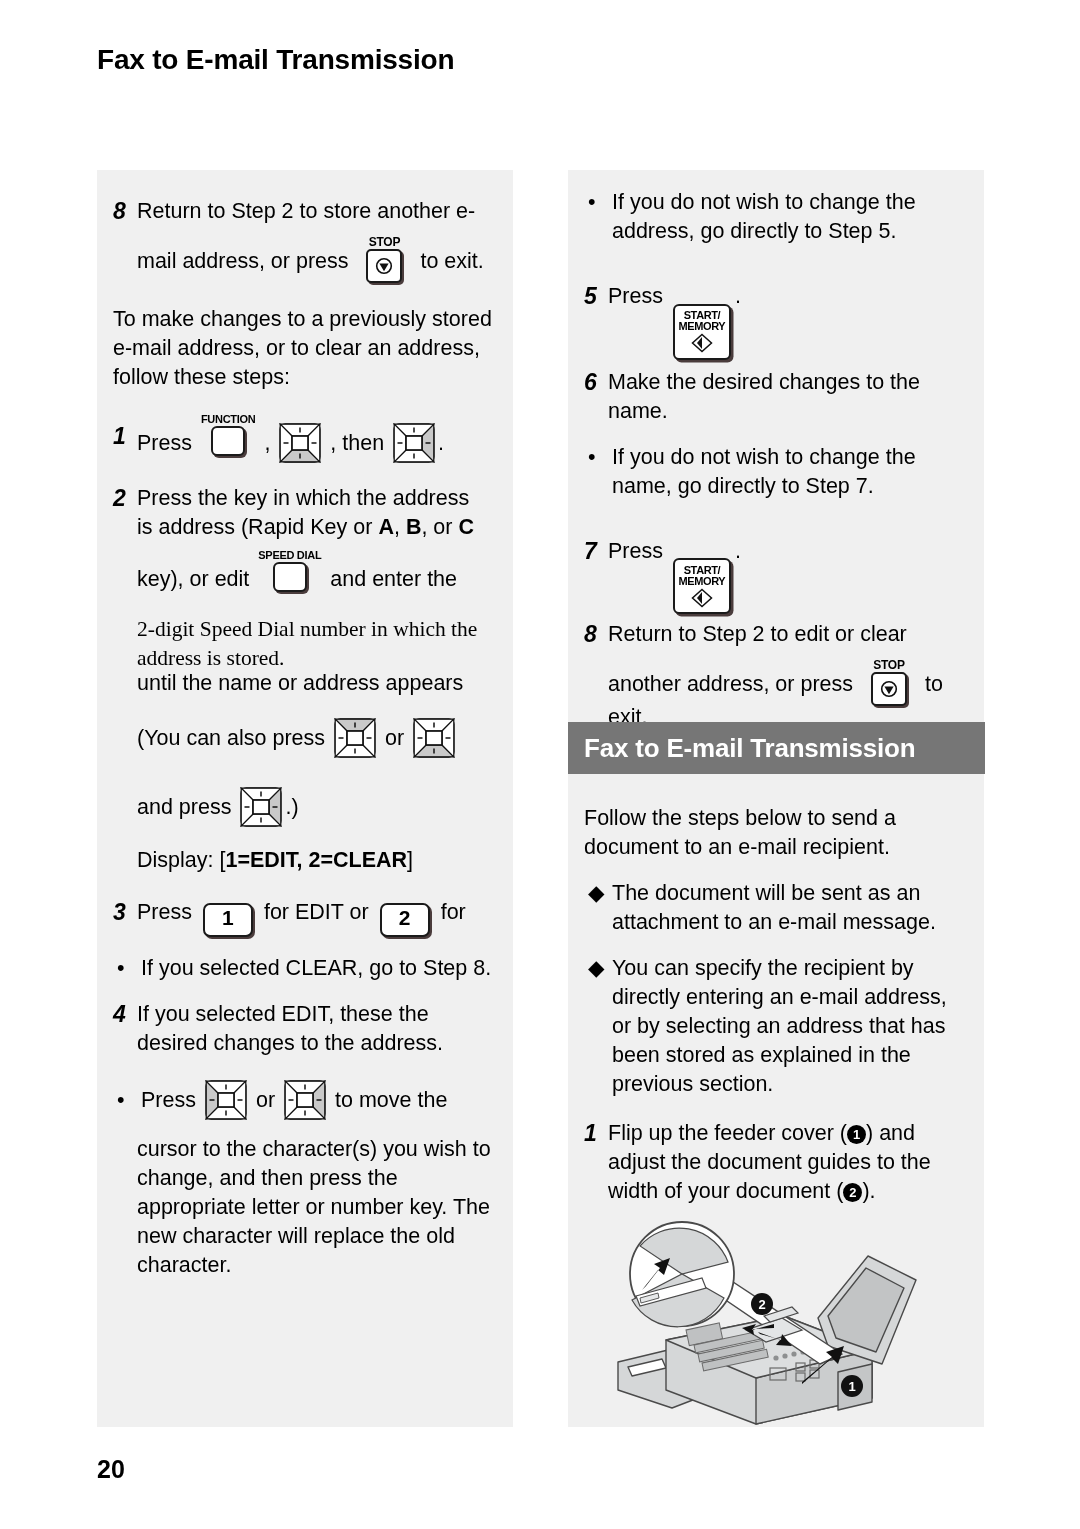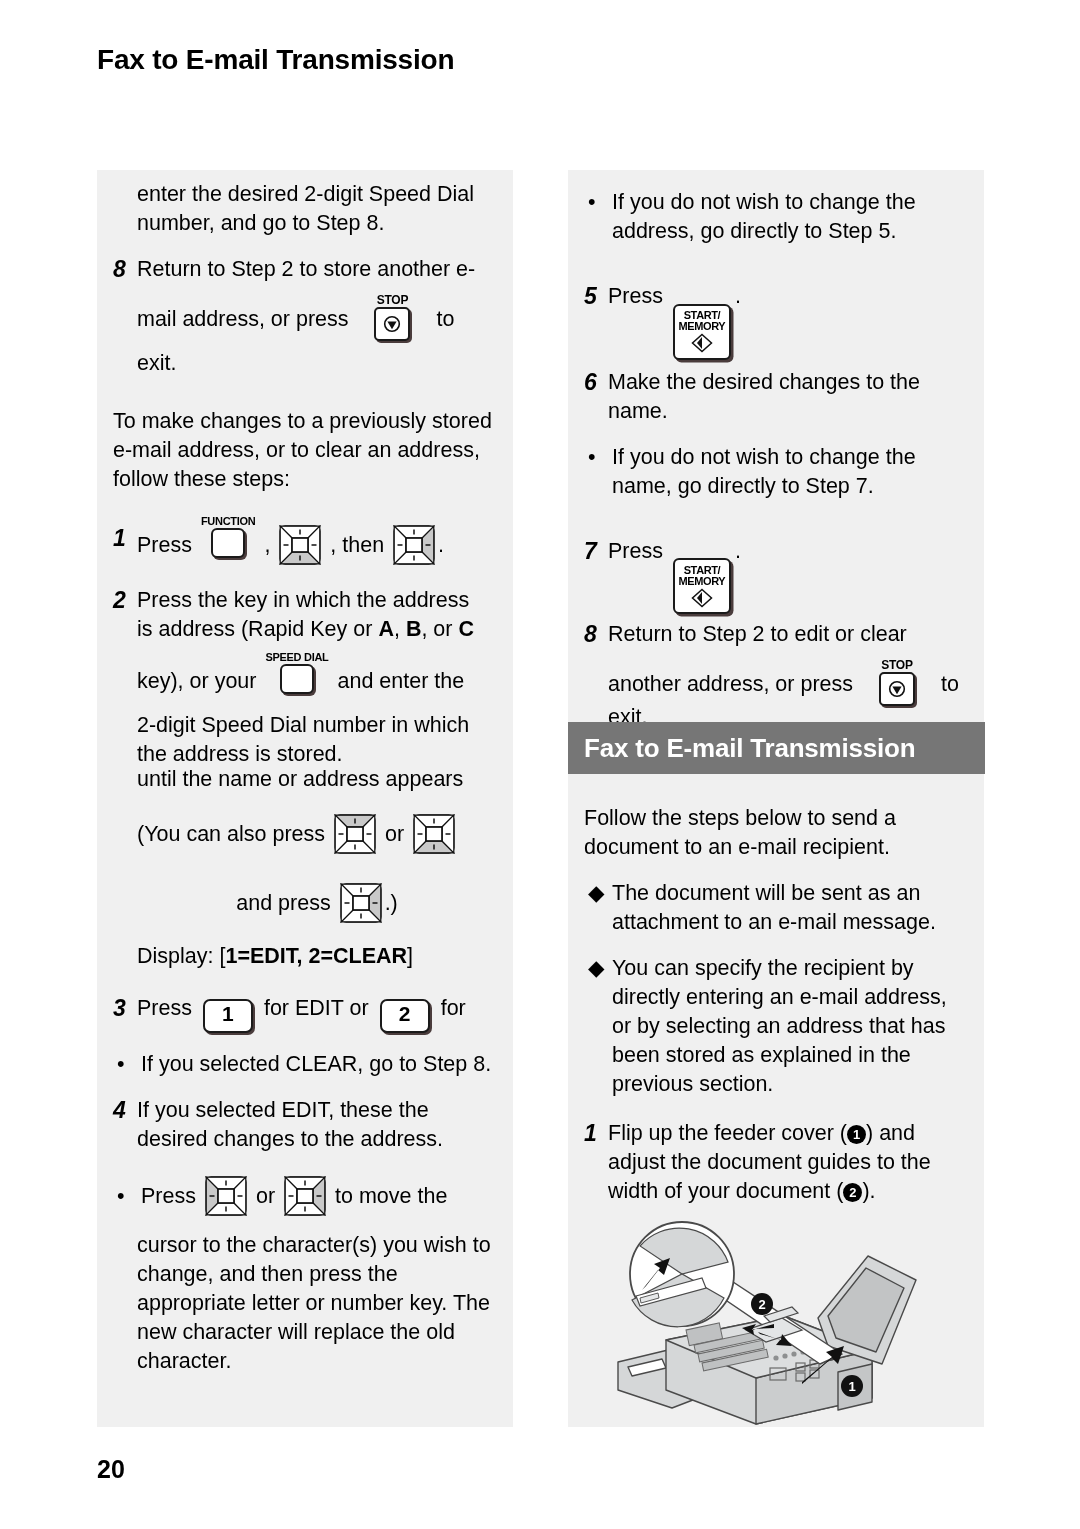--- a/index.html
+++ b/index.html
@@ -78,21 +78,21 @@
     width:30px;height:26px;
     border:2.2px solid #1a1a1a;
     border-radius:6px;
     background:#fff;
     box-shadow:2px 2px 0 0 #4a3c3c;
   }
 
   
   .stopkey{
     display:inline-block;position:relative;text-align:center;
-    vertical-align:-7px;margin:0 20px;
+    vertical-align:-7px;margin:0 12px;
   }
   .stopkey .cap{
     display:block;font-size:12px;font-weight:bold;
     line-height:12px;margin-bottom:1px;letter-spacing:-0.2px;
   }
   .stopkey .btn{
     display:flex;align-items:center;justify-content:center;
     width:32px;height:30px;
     border:2.2px solid #1a1a1a;border-radius:5px;background:#fff;
     box-shadow:2px 2px 0 0 #4a3c3c;
@@ -156,21 +156,20 @@
   }
 </style>
 </head>
 <body>
 
 <div class="page-title">Fax to E-mail Transmission</div>
 
 <div class="panel" id="left-panel">
   <div class="inner">
 
-    <div class="para indent">enter the desired 2-digit Speed Dial number, and go to Step 8.</div>
 
     <div class="step">
       <span class="num">8</span>
       <span class="body">
         <span>Return to Step 2 to store another e-</span>
       </span>
     </div>
     <div class="cont indent" style="margin-top:10px;line-height:44px;">
       <span>mail address, or press</span>
       <span class="stopkey">
@@ -230,28 +229,28 @@
     </div>
 
     <div class="step" style="margin-top:6px;">
       <span class="num">2</span>
       <span class="body">
         <span>Press the key in which the address</span><br>
         <span>is address (Rapid Key or </span><b>A</b><span>, </span><b>B</b><span>, or </span><b>C</b>
       </span>
     </div>
     <div class="cont indent" style="margin-top:8px;line-height:44px;">
-      <span>key), or your</span>
+      <span>key), or edit</span>
       <span class="plainkey">
         <span class="cap">SPEED DIAL</span>
         <span class="btn"></span>
       </span>
       <span>and enter the</span>
     </div>
-    <div class="cont indent" style="margin-top:2px;">2-digit Speed Dial number in which the address is stored.</div>
+    <div class="cont indent" style="margin-top:8px;font-family:Liberation Serif, serif;">2-digit Speed Dial number in which the address is stored.</div>
 
     <div class="cont indent" style="margin-top:-4px;">until the name or address appears</div>
     <div class="cont indent" style="margin-top:16px;line-height:48px;">
       <span>(You can also press</span>
       <span class="arrowkey">
         <svg width="42" height="40" viewBox="0 0 42 40">
           <rect x="1.2" y="1.2" width="39.6" height="37.6" rx="5" fill="#fff" stroke="#111" stroke-width="1.7"></rect>
           <path d="M1.2 1.2 L13 13 L29 13 L40.8 1.2 Z" fill="#c9c9c9" stroke="#111" stroke-width="1.2"></path>
           <path d="M1.2 38.8 L13 27 L29 27 L40.8 38.8 Z" fill="#fff" stroke="#111" stroke-width="1.2"></path>
           <path d="M1.2 1.2 L13 13 L13 27 L1.2 38.8 Z" fill="#fff" stroke="#111" stroke-width="1.2"></path>
@@ -272,21 +271,21 @@
           <path d="M1.2 1.2 L13 13 L13 27 L1.2 38.8 Z" fill="#fff" stroke="#111" stroke-width="1.2"></path>
           <path d="M40.8 1.2 L29 13 L29 27 L40.8 38.8 Z" fill="#fff" stroke="#111" stroke-width="1.2"></path>
           <rect x="13" y="13" width="16" height="14" fill="#fff" stroke="#111" stroke-width="1.7"></rect>
           <line x1="21" y1="4.5" x2="21" y2="9.5" stroke="#111" stroke-width="1.5"></line>
           <line x1="21" y1="30.5" x2="21" y2="35.5" stroke="#111" stroke-width="1.5"></line>
           <line x1="4.5" y1="20" x2="9.5" y2="20" stroke="#111" stroke-width="1.5"></line>
           <line x1="32.5" y1="20" x2="37.5" y2="20" stroke="#111" stroke-width="1.5"></line>
         </svg>
       </span>
     </div>
-    <div class="cont indent" style="margin-top:8px;line-height:48px;text-align:center;">
+    <div class="cont indent" style="margin-top:8px;line-height:48px;">
       <span>and press</span>
       <span class="arrowkey">
         <svg width="42" height="40" viewBox="0 0 42 40">
           <rect x="1.2" y="1.2" width="39.6" height="37.6" rx="5" fill="#fff" stroke="#111" stroke-width="1.7"></rect>
           <path d="M40.8 1.2 L29 13 L29 27 L40.8 38.8 Z" fill="#c9c9c9" stroke="#111" stroke-width="1.2"></path>
           <path d="M1.2 1.2 L13 13 L29 13 L40.8 1.2 Z" fill="#fff" stroke="#111" stroke-width="1.2"></path>
           <path d="M1.2 38.8 L13 27 L29 27 L40.8 38.8 Z" fill="#fff" stroke="#111" stroke-width="1.2"></path>
           <path d="M1.2 1.2 L13 13 L13 27 L1.2 38.8 Z" fill="#fff" stroke="#111" stroke-width="1.2"></path>
           <rect x="13" y="13" width="16" height="14" fill="#fff" stroke="#111" stroke-width="1.7"></rect>
           <line x1="21" y1="4.5" x2="21" y2="9.5" stroke="#111" stroke-width="1.5"></line>

